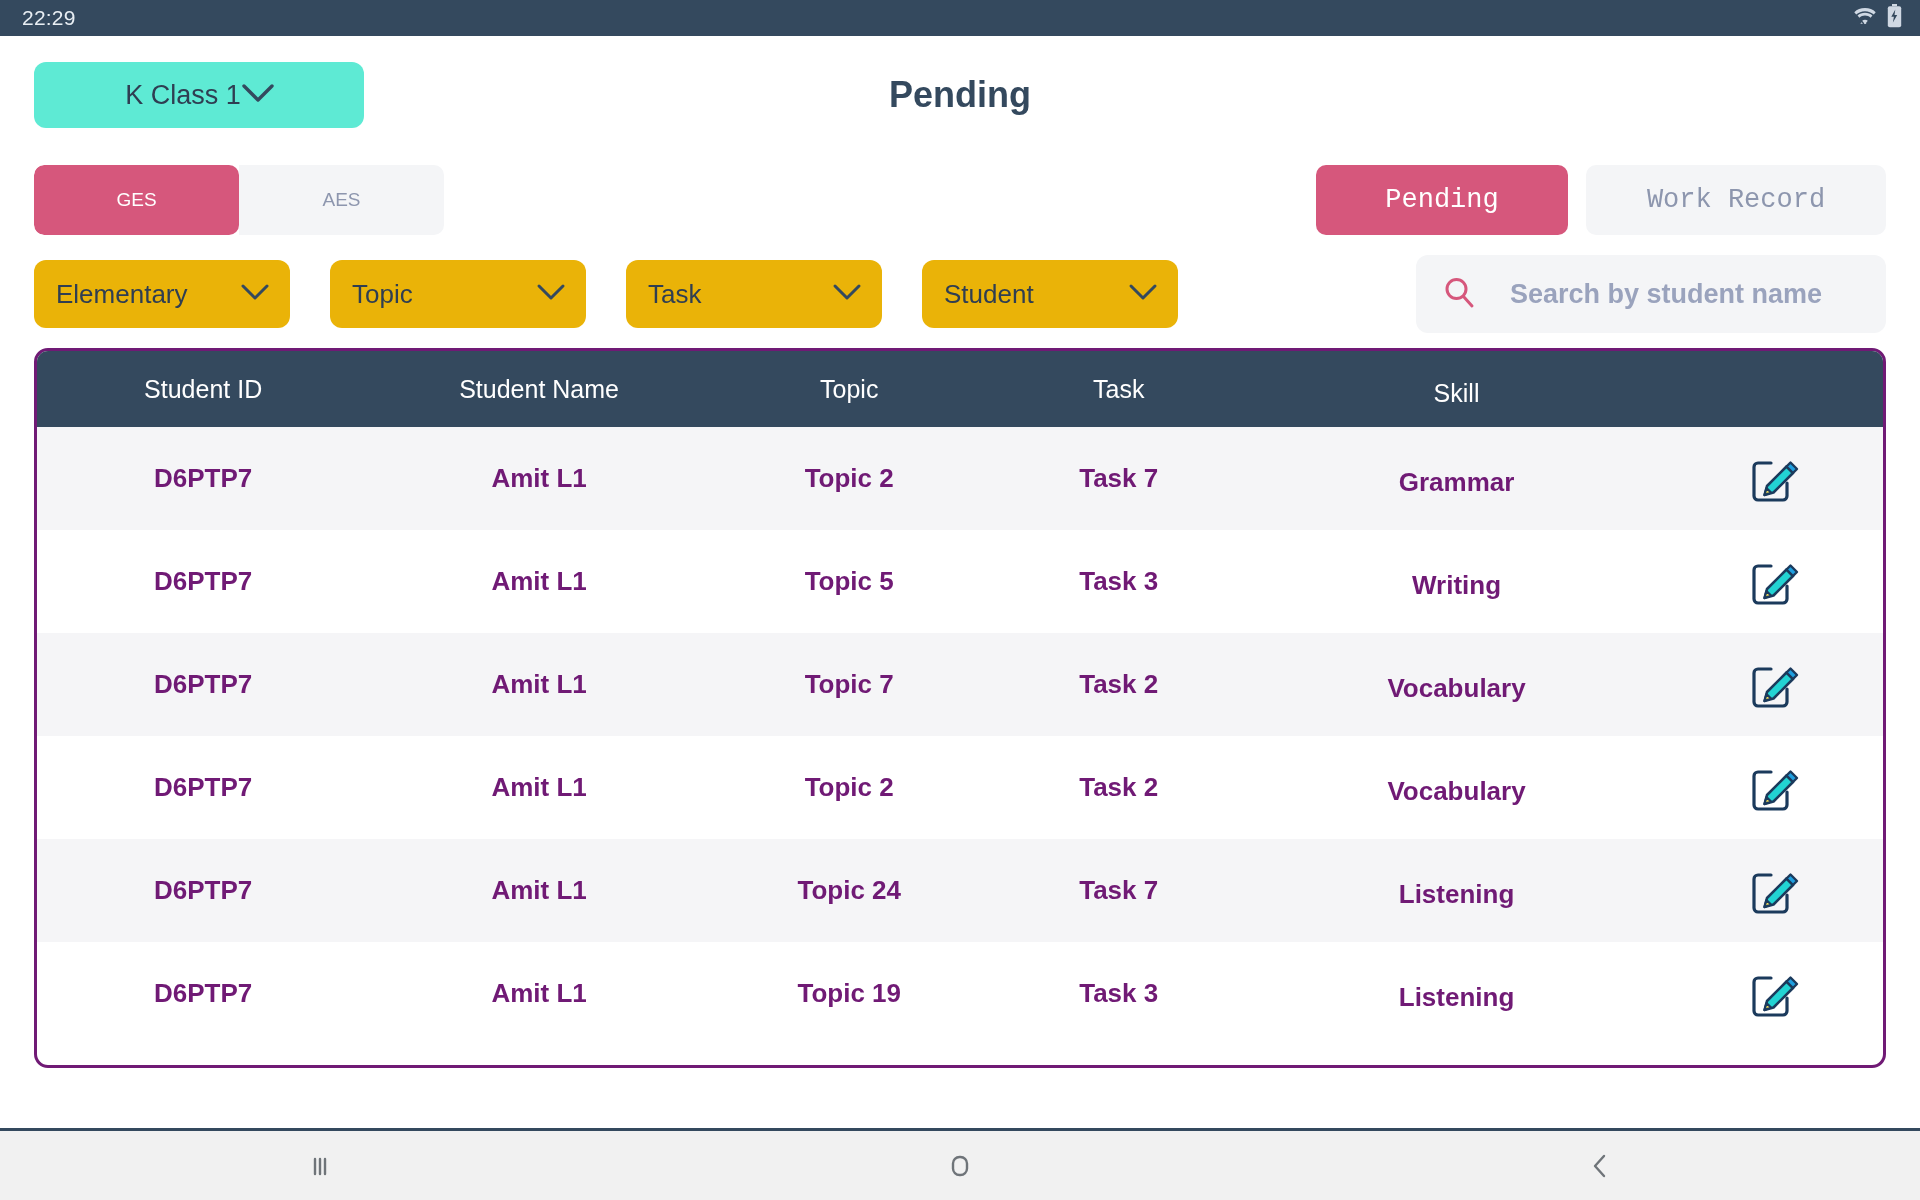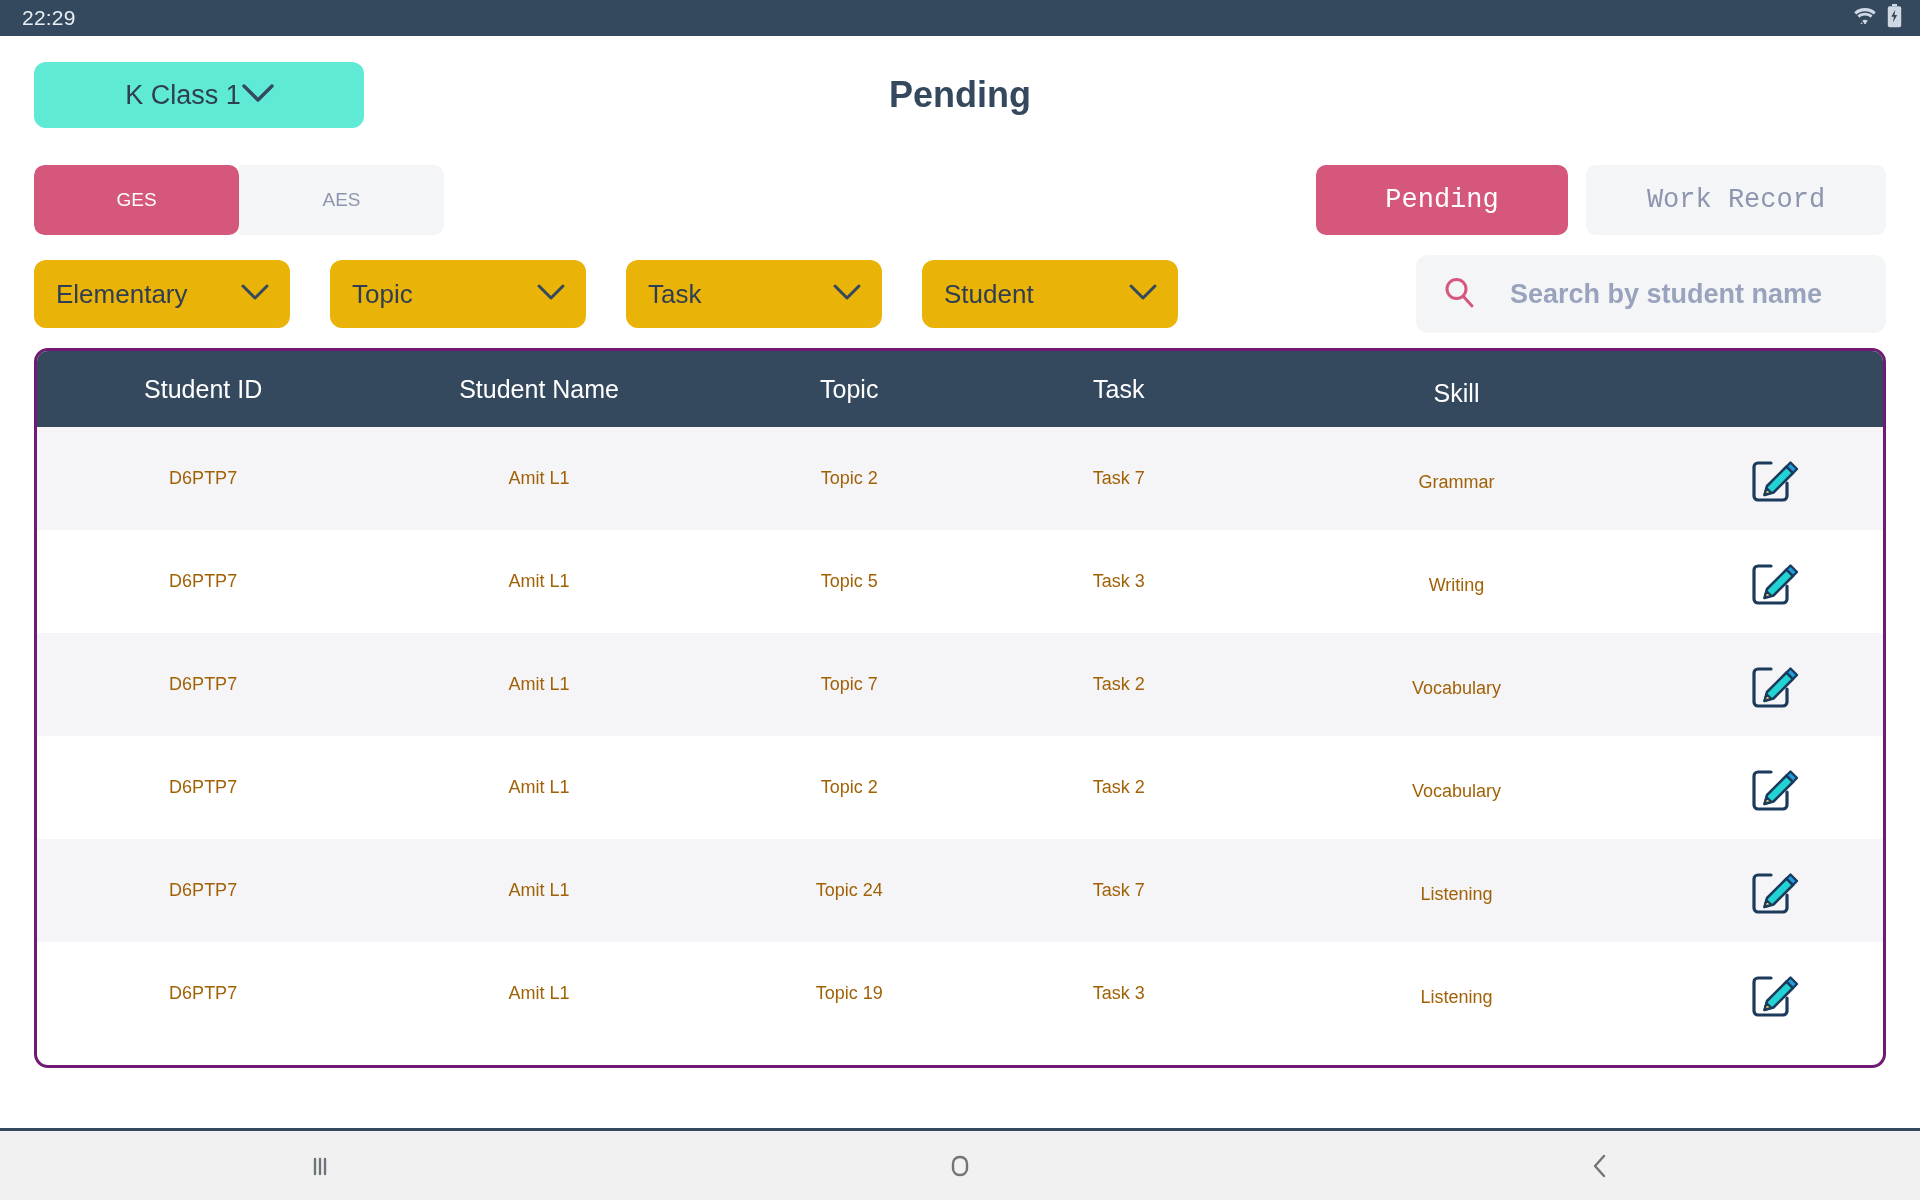--- a/index.html
+++ b/index.html
@@ -184,23 +184,23 @@
     text-align: center;
   }
   .t-row {
     display: flex;
     align-items: center;
     height: 103px;
   }
   .t-row.odd  { background: #f5f5f7; }
   .t-row.even { background: #ffffff; }
   .t-row .cell {
-    font-size: 18px;
-    font-weight: normal;
-    color: #a16207;
+    font-size: 26px;
+    font-weight: bold;
+    color: #701a75;
     text-align: center;
   }
   .c-id     { width: 18.0%; }
   .c-name   { width: 18.4%; }
   .c-topic  { width: 15.2%; }
   .c-task   { width: 14.0%; }
   .c-skill  { width: 22.6%; margin-top: 8px; }
   .c-action { width: 11.8%; display: flex; align-items: center; justify-content: center; }
 
   

